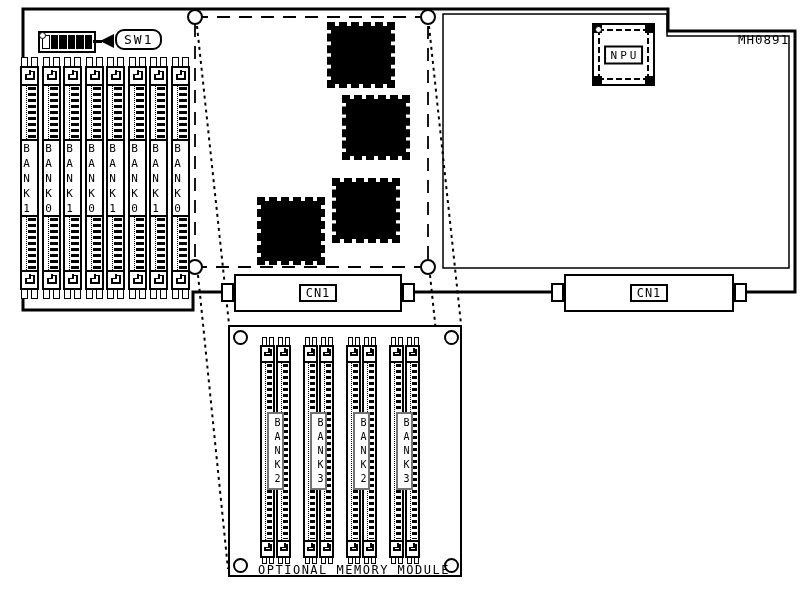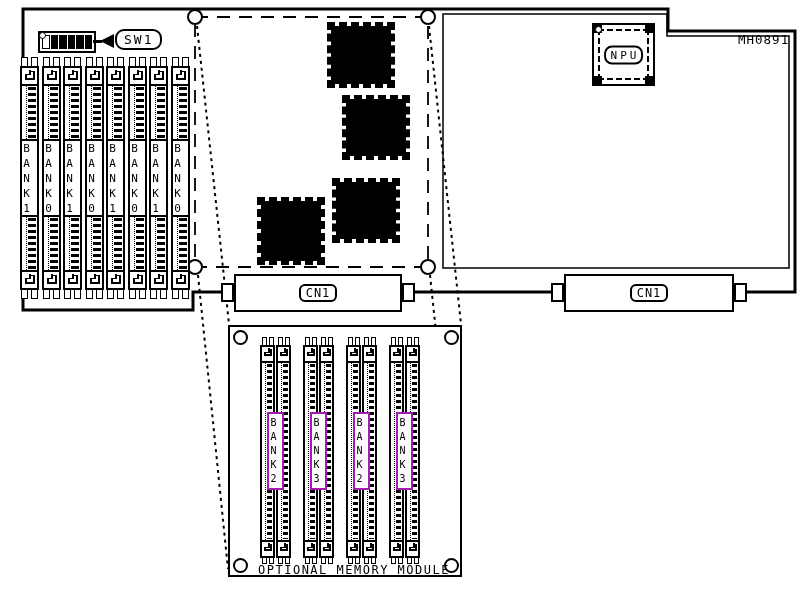--- a/index.html
+++ b/index.html
@@ -29,22 +29,22 @@
 
   
   .msimm{position:absolute;top:337px;width:15px;height:227px;display:flex;flex-direction:column;z-index:2;}
   .msimm .tabs{height:8px;gap:2px;}
   .msimm .tab{width:5px;height:8px;}
   .msimm .notch{height:16px;}
   .msimm .hook{width:8px;height:7px;margin-top:2px;}
   .msimm .rail{width:4px;}
   .msimm .tabs.bottom{height:6px;}
   .msimm .tabs.bottom .tab{height:6px;}
-  .mod-label{position:absolute;top:412px;width:17px;height:78px;background:#fff;border:2px solid #a21caf;z-index:3;
-    display:flex;align-items:center;justify-content:flex-start;overflow:hidden;}
+  .mod-label{position:absolute;top:412px;width:17px;height:78px;background:#fff;border:2px solid #737373;z-index:3;
+    display:flex;align-items:center;justify-content:flex-end;overflow:hidden;}
   .mod-label .vtext{font-size:10px;line-height:14px;}
 
   
   .dip{position:absolute;left:38px;top:31px;width:58px;height:22px;border:2px solid #000;background:#fff;
     display:flex;gap:1px;padding:2px;z-index:2;}
   .dip-cell{flex:1;border:1px solid #000;background:#fff;}
   .dip-cell.on{background:#000;}
   .dip-dot{position:absolute;left:-1px;top:-1px;width:7px;height:7px;border:1px solid #000;border-radius:50%;background:#fff;}
   .arrow-tail{position:absolute;left:93px;top:40px;width:9px;height:3px;background:#000;z-index:2;}
   .arrow-head{position:absolute;left:100px;top:34px;width:0;height:0;z-index:2;
@@ -56,28 +56,28 @@
   
   .qfp{position:absolute;background:#000;background-clip:padding-box;border:4px dashed #000;z-index:1;}
 
   
   .npu{position:absolute;left:592px;top:23px;width:63px;height:63px;border:2px solid #000;background:#fff;z-index:1;}
   .npu-ticks{position:absolute;inset:4px;border:2px dashed #000;}
   .npu-corner{position:absolute;width:8px;height:8px;background:#000;}
   .npu-corner.tl{left:0;top:0;}.npu-corner.tr{right:0;top:0;}
   .npu-corner.bl{left:0;bottom:0;}.npu-corner.br{right:0;bottom:0;}
   .npu-dot{position:absolute;left:1px;top:1px;width:7px;height:7px;border-radius:50%;background:#fff;border:1px solid #000;z-index:1;}
-  .npu-label{position:absolute;left:50%;top:50%;transform:translate(-50%,-50%);border:2px solid #000;border-radius:8px;
+  .npu-label{position:absolute;left:50%;top:50%;transform:translate(-50%,-50%);border:2px solid #000;border-radius:0;
     background:#fff;font-size:11px;letter-spacing:3px;padding:1px 2px 1px 5px;}
 
   
   .connector{position:absolute;height:38px;background:#fff;border:2px solid #000;z-index:2;
     display:flex;align-items:center;justify-content:center;}
   .conn-tab{position:absolute;top:283px;width:13px;height:19px;background:#fff;border:2px solid #000;z-index:2;}
-  .conn-label{border:2px solid #000;border-radius:6px;background:#fff;font-size:12px;letter-spacing:1px;padding:0 5px;}
+  .conn-label{border:2px solid #000;border-radius:0;background:#fff;font-size:12px;letter-spacing:1px;padding:0 5px;}
 
   
   .module{position:absolute;left:228px;top:325px;width:234px;height:252px;border:2px solid #000;background:#fff;z-index:1;}
   .hole{position:absolute;width:15px;height:15px;border:2px solid #000;border-radius:50%;background:#fff;z-index:3;}
   .module-title{position:absolute;left:228px;top:563px;width:252px;text-align:center;font-size:12px;
     letter-spacing:1.5px;z-index:4;background:transparent;}
 
   .part-number{position:absolute;left:738px;top:32px;font-size:12.5px;letter-spacing:1px;z-index:1;}
 </style>
 </head>

